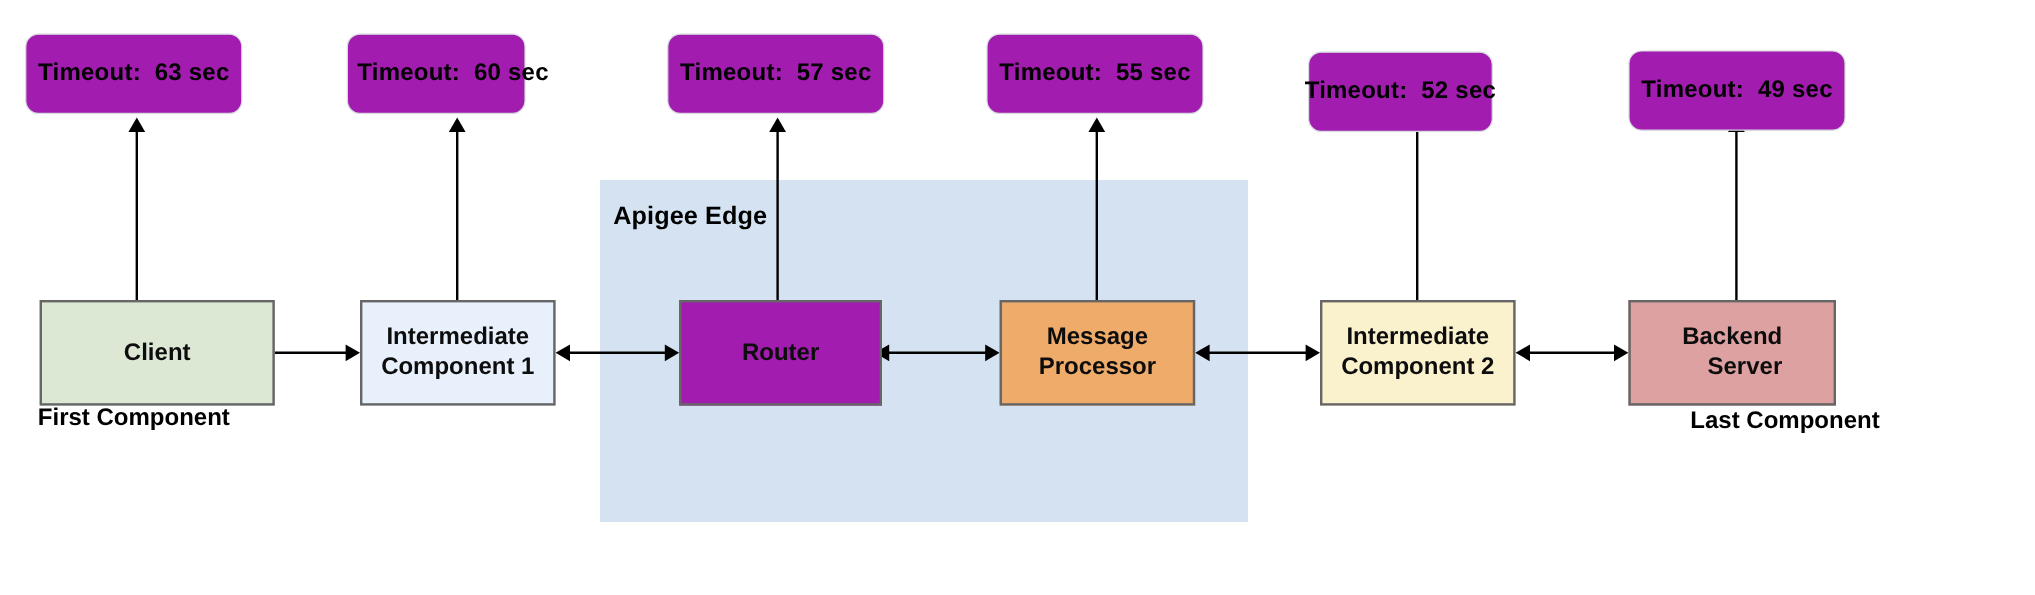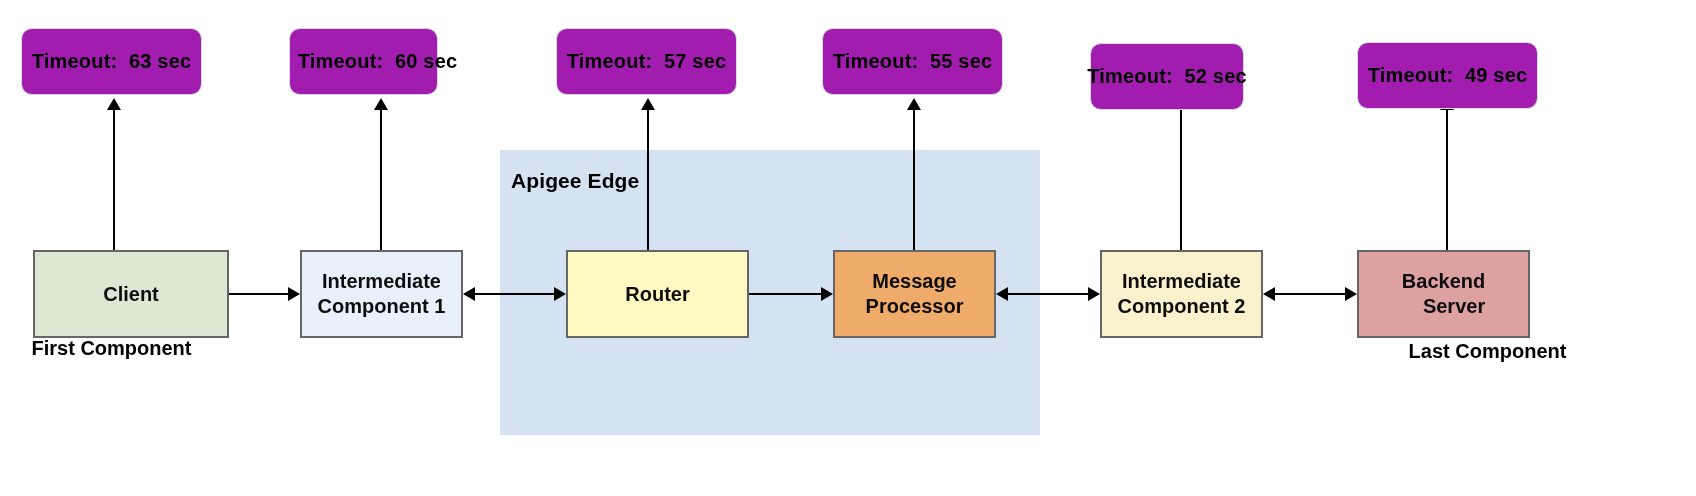--- a/index.html
+++ b/index.html
@@ -152,21 +152,21 @@
     </div>
 
   <div id="nodes-layer">
       <div class="node" style="left: 33px; top: 250px; width: 196px; height: 88px; background: rgb(221, 232, 212); border-color: rgb(102, 102, 102);">
         <span class="node-label">Client</span>
       </div>
       <div class="node" style="left: 300px; top: 250px; width: 163px; height: 88px; background: rgb(232, 240, 251); border-color: rgb(102, 102, 102);">
         <span class="node-label">Intermediate
 Component 1</span>
       </div>
-      <div class="node" style="left: 566px; top: 250px; width: 183px; height: 88px; background: #fef9c3; border-color: rgb(102, 102, 102);">
+      <div class="node" style="left: 566px; top: 250px; width: 169px; height: 88px; background: #a21caf; border-color: rgb(102, 102, 102);">
         <span class="node-label">Router</span>
       </div>
       <div class="node" style="left: 833px; top: 250px; width: 163px; height: 88px; background: rgb(238, 171, 105); border-color: rgb(102, 102, 102);">
         <span class="node-label">Message
 Processor</span>
       </div>
       <div class="node" style="left: 1100px; top: 250px; width: 163px; height: 88px; background: rgb(250, 241, 205); border-color: rgb(102, 102, 102);">
         <span class="node-label">Intermediate
 Component 2</span>
       </div>

